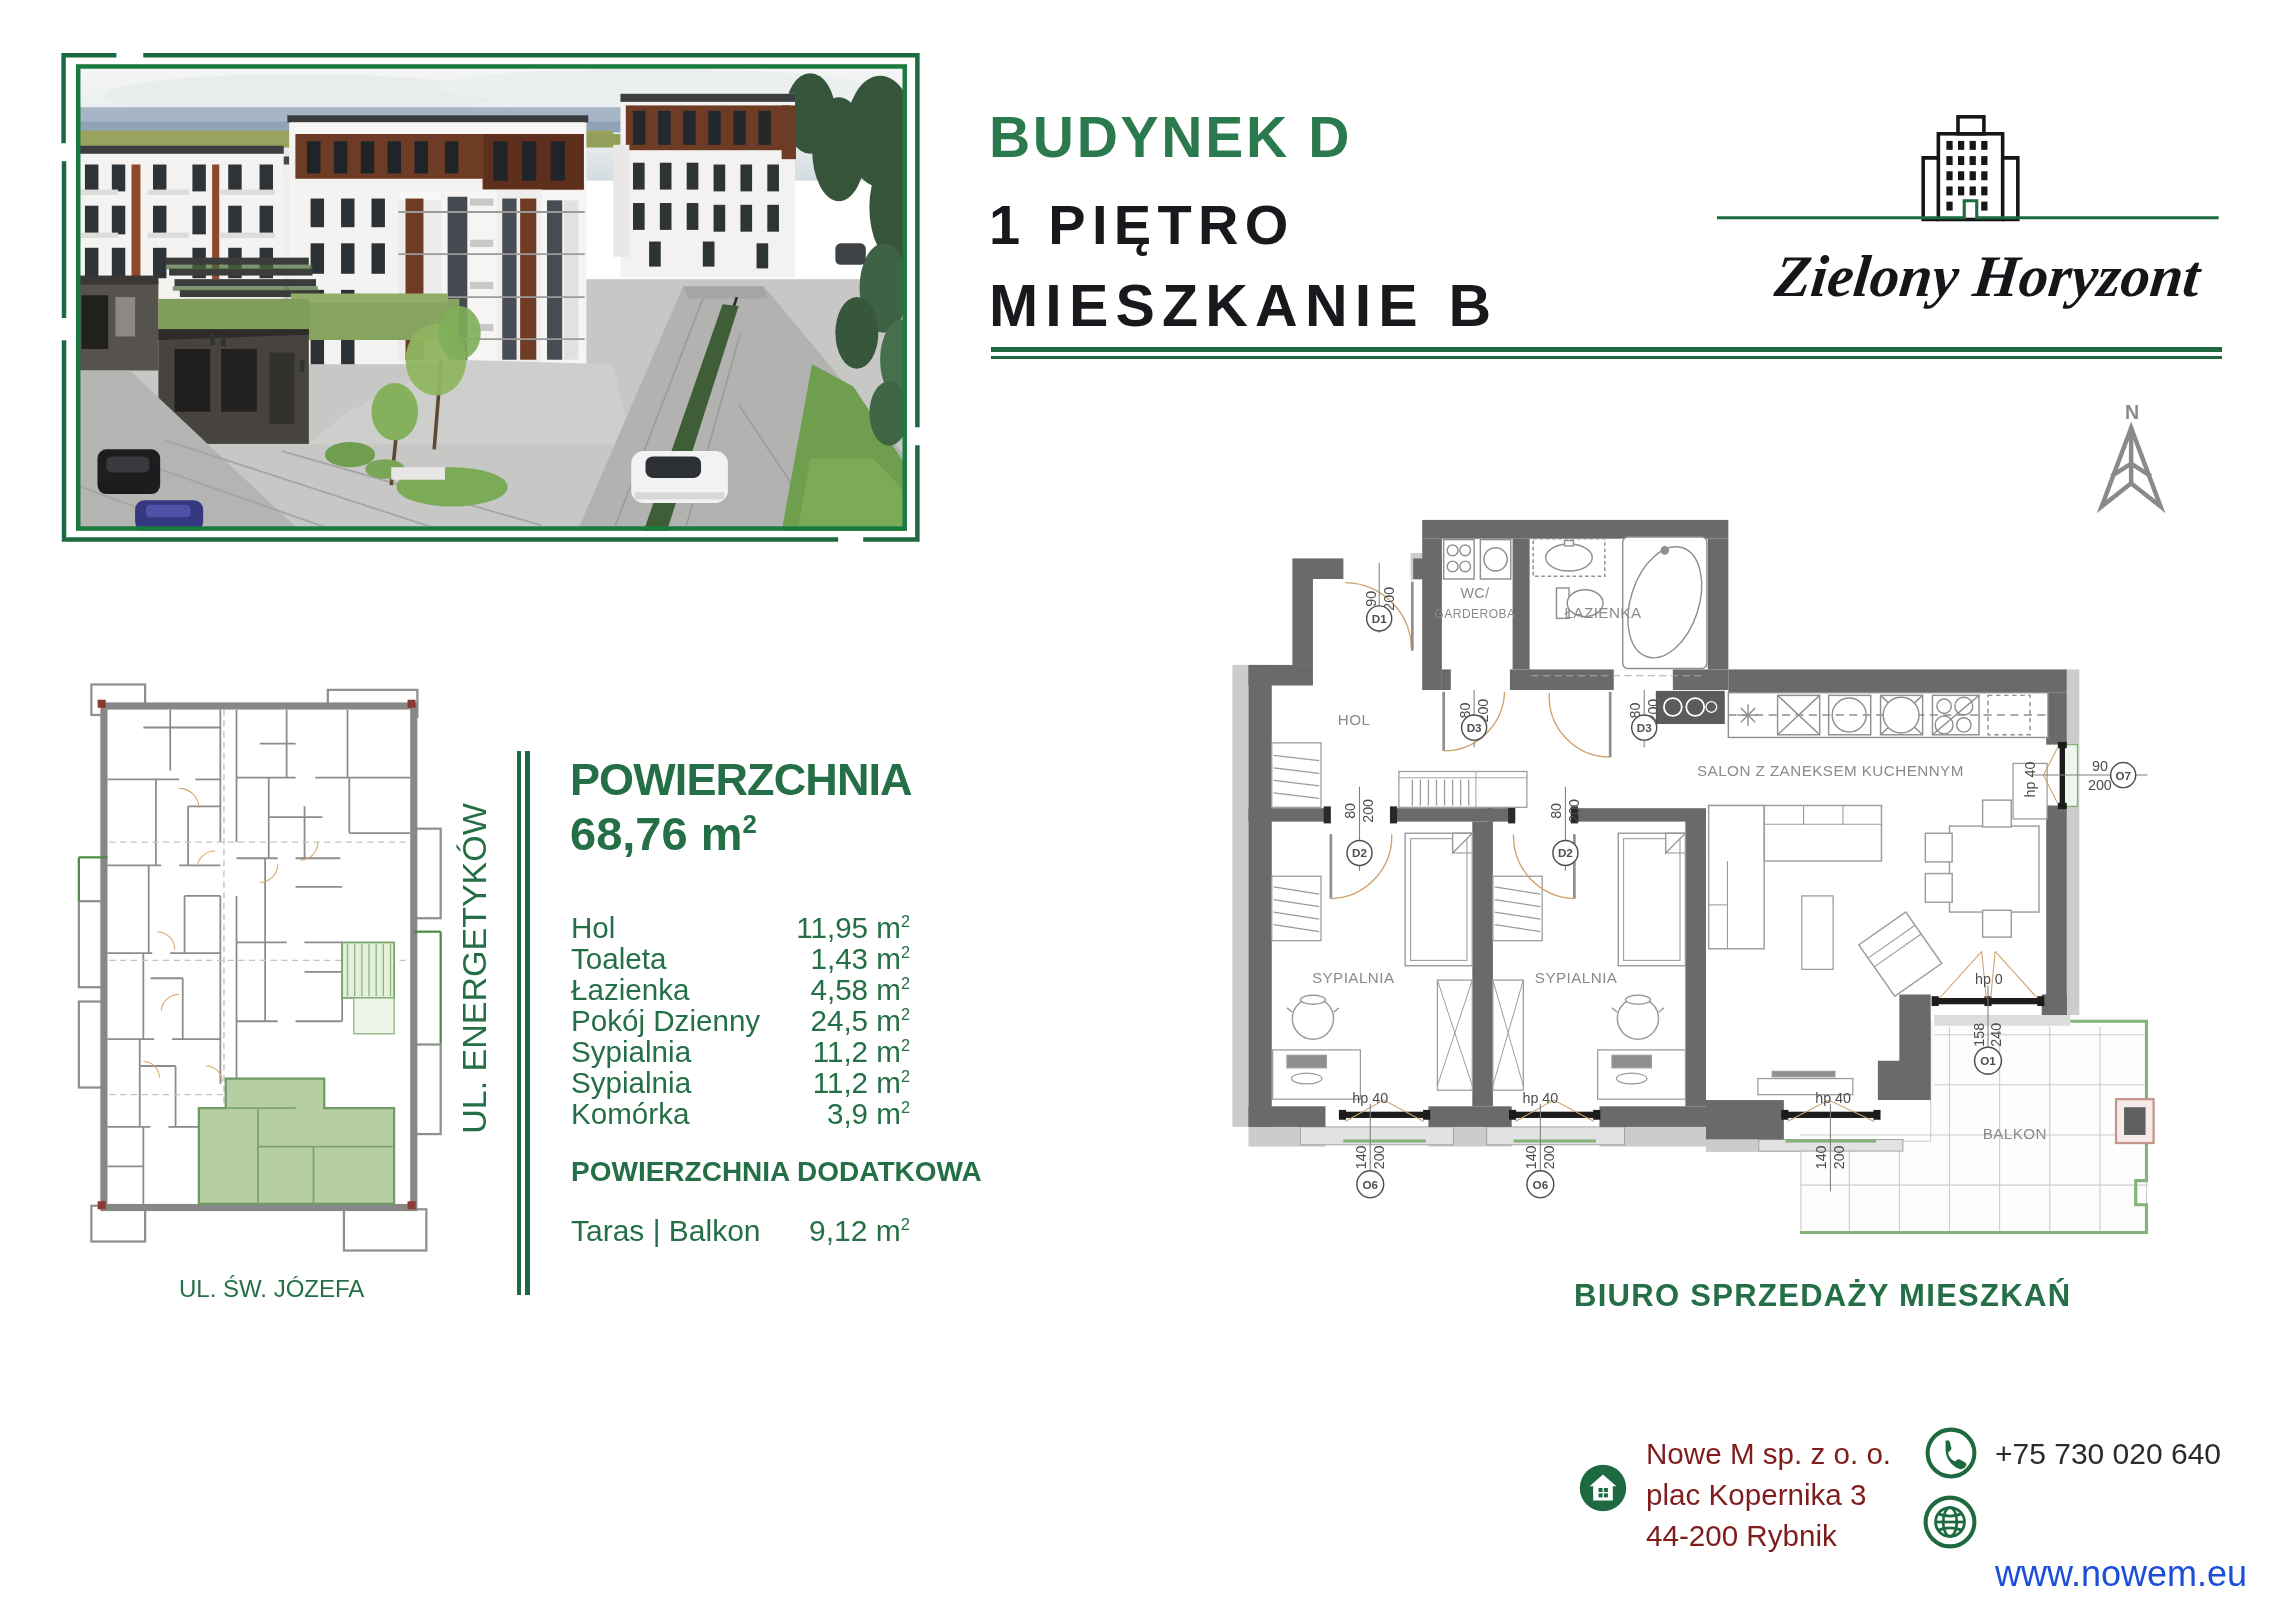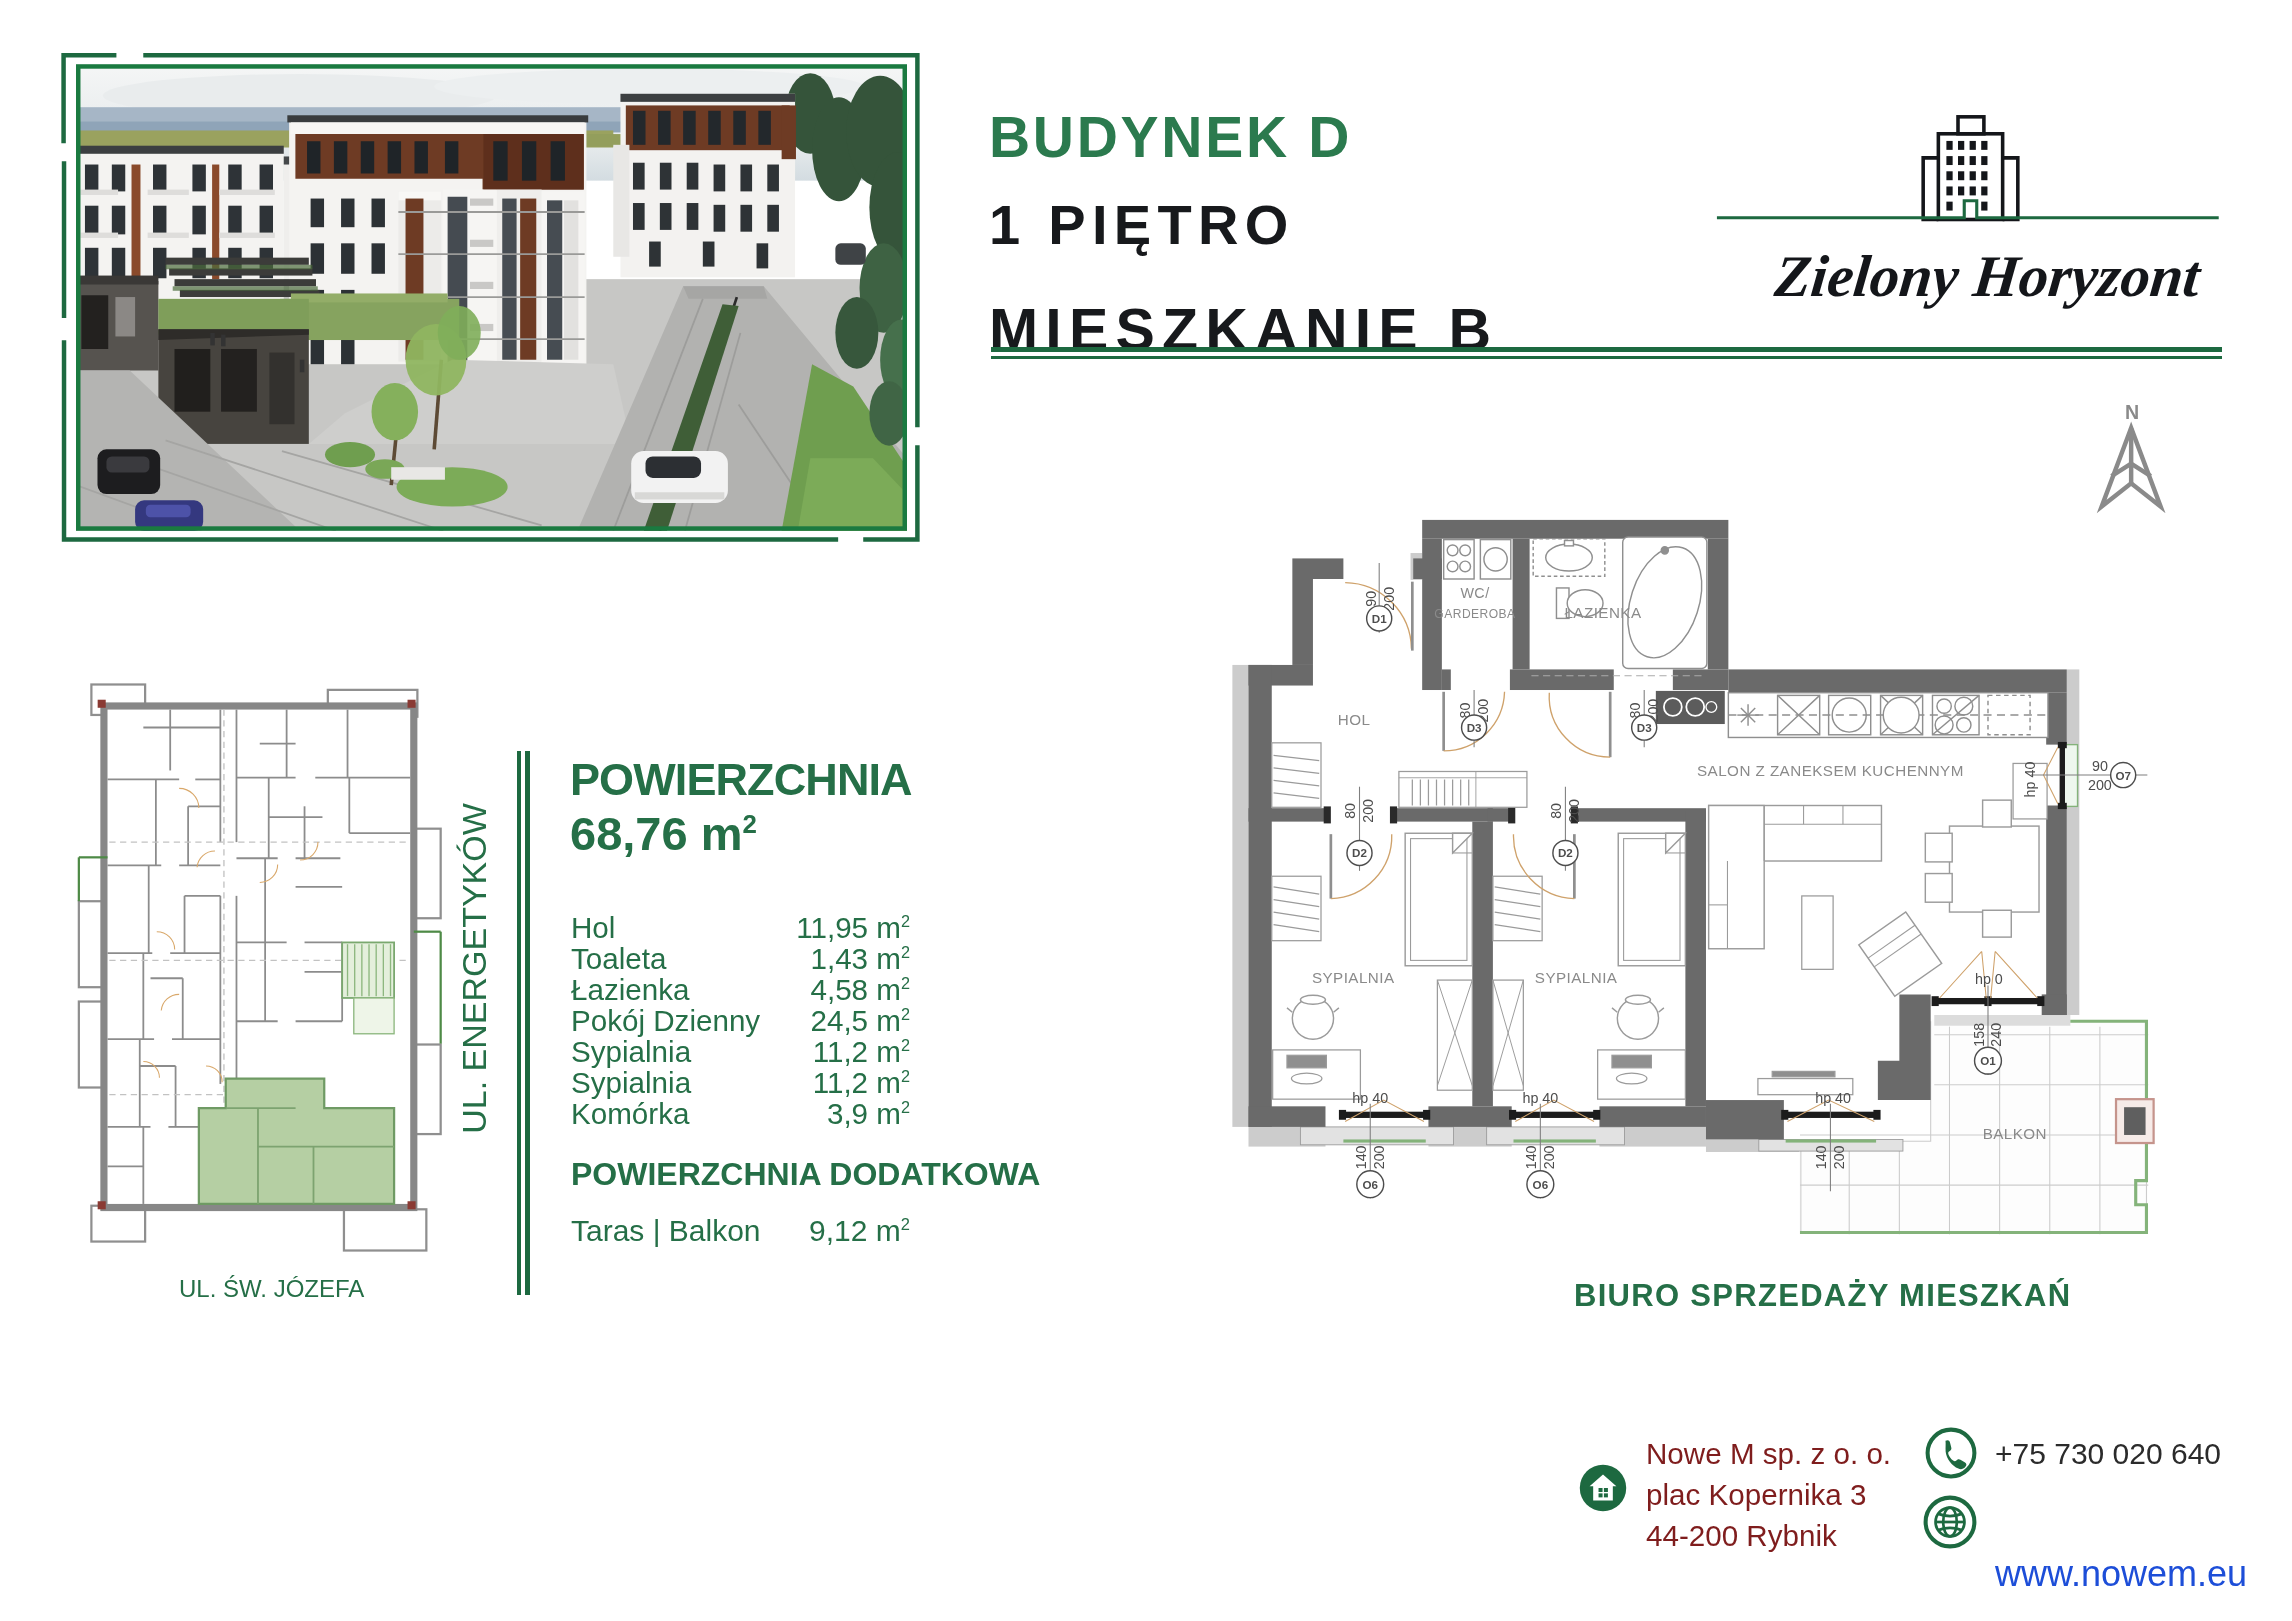--- a/index.html
+++ b/index.html
@@ -289,21 +289,21 @@
     <rect x="250" y="330" width="5" height="14"></rect>
   </g>
 
   <rect x="2.5" y="2.5" width="923" height="516" fill="none" stroke="#1a7a40" stroke-width="5"></rect>
 </svg>
 
 <div class="abs" style="left:989px;top:104px;font-size:57px;font-weight:bold;color:#2b7a4e;letter-spacing:2.7px;">BUDYNEK D</div>
 
 <div class="abs" style="left:989px;top:192px;font-size:56px;font-weight:bold;color:#17191c;letter-spacing:6.3px;">1 PIĘTRO</div>
 
-<div class="abs" style="left:989px;top:272px;font-size:59px;font-weight:bold;color:#17191c;letter-spacing:7.2px;margin-top:24px;">MIESZKANIE B</div>
+<div class="abs" style="left:989px;top:272px;font-size:59px;font-weight:bold;color:#17191c;letter-spacing:7.2px;">MIESZKANIE B</div>
 
 <div class="abs" style="left:991px;top:347px;width:1231px;height:5.4px;background:#1d6940;"></div>
 <div class="abs" style="left:991px;top:356px;width:1231px;height:2.7px;background:#1d6940;"></div>
 
 <svg class="abs" style="left:1702px;top:107px;" width="537" height="125" viewBox="1900 120 600 140">
   <g stroke="#14161a" stroke-width="4" fill="none">
 
     <rect x="2186" y="131" width="29" height="19"></rect>
 
     <rect x="2164" y="150" width="72" height="96"></rect>
@@ -407,21 +407,21 @@
   <div class="row">
       <span>Sypialnia</span>
       <span>11,2 m<sup>2</sup></span>
     </div>
   <div class="row">
       <span>Komórka</span>
       <span>3,9 m<sup>2</sup></span>
     </div>
 </div>
 
-<div class="abs" style="left:571px;top:1156px;font-size:32px;font-weight:bold;color:#256f47;">POWIERZCHNIA DODATKOWA</div>
+<div class="abs" style="left:571px;top:1156px;font-size:28px;font-weight:bold;color:#256f47;">POWIERZCHNIA DODATKOWA</div>
 
 <div class="abs" style="left:571px;top:1214px;width:339px;font-size:30px;color:#256f47;display:flex;justify-content:space-between;gap:24px;">
   <span>Taras | Balkon</span>
     <span>9,12 m<sup>2</sup></span>
 </div>
 
 <svg class="abs" style="left:76px;top:663px;" width="372" height="609" viewBox="85 740 415 680">
 
   <g fill="#ffffff" stroke="#8f8f8f" stroke-width="2.5">
     <rect x="102" y="764" width="60" height="34"></rect>

